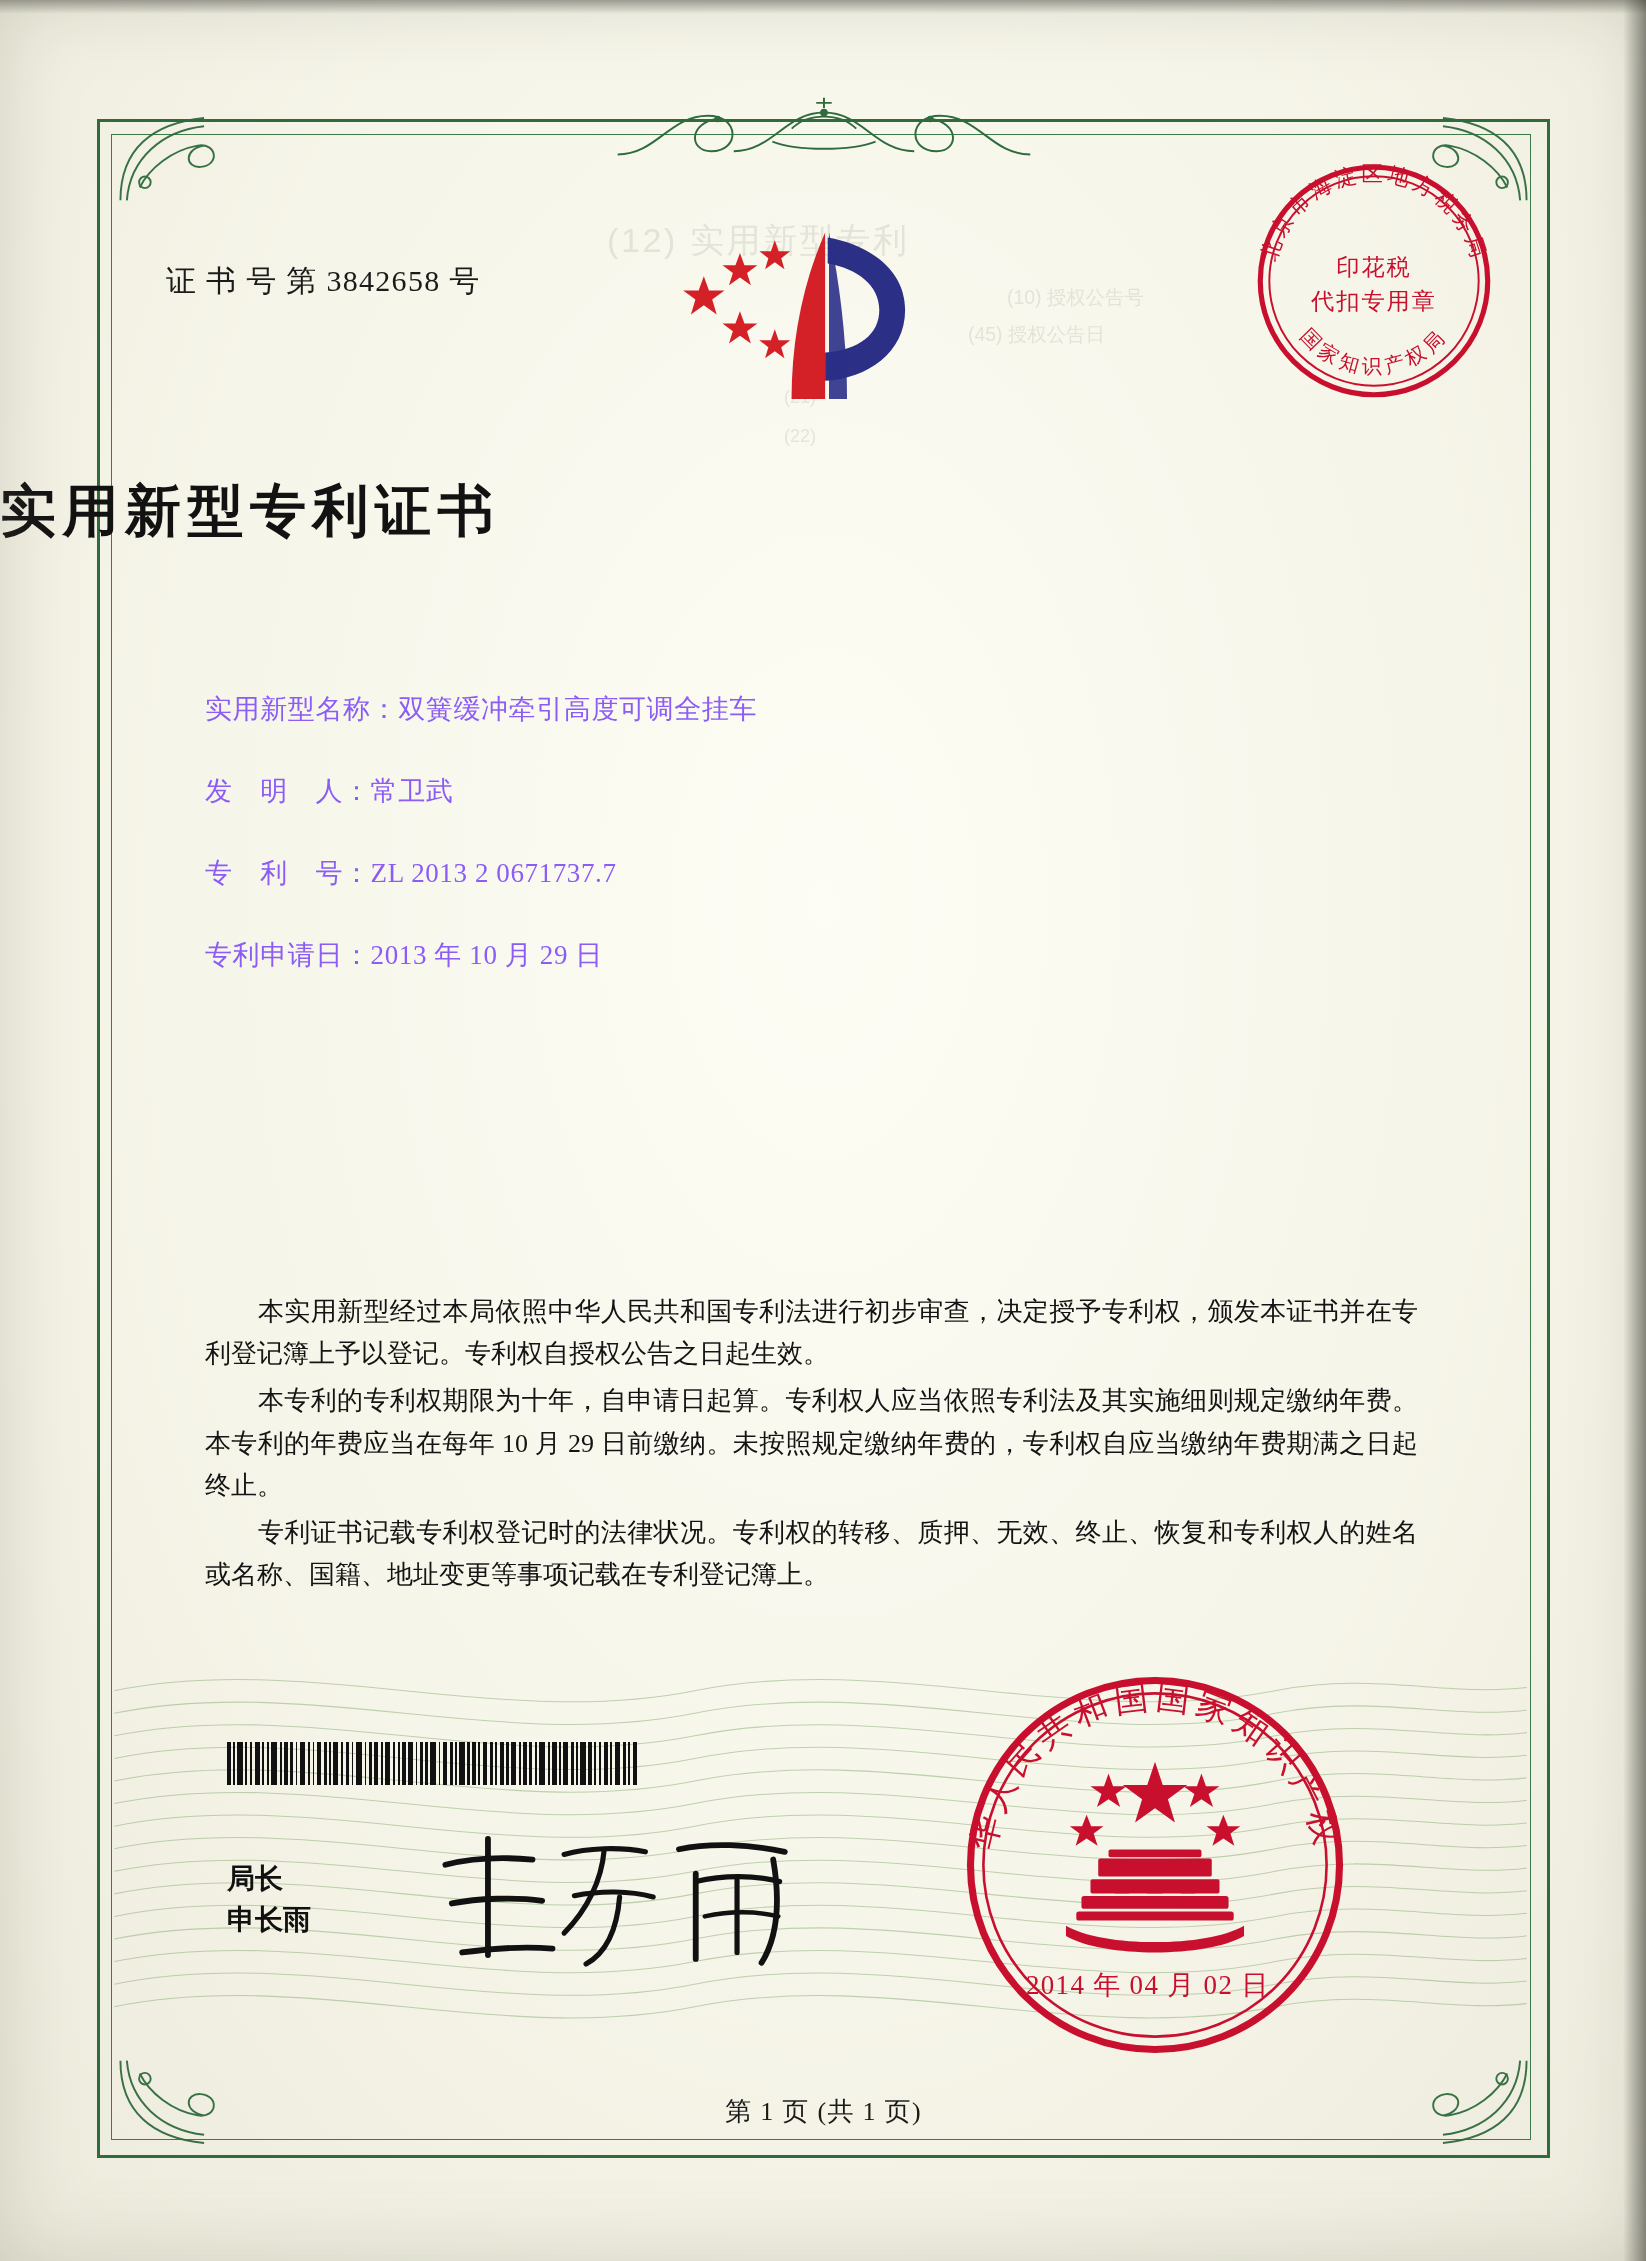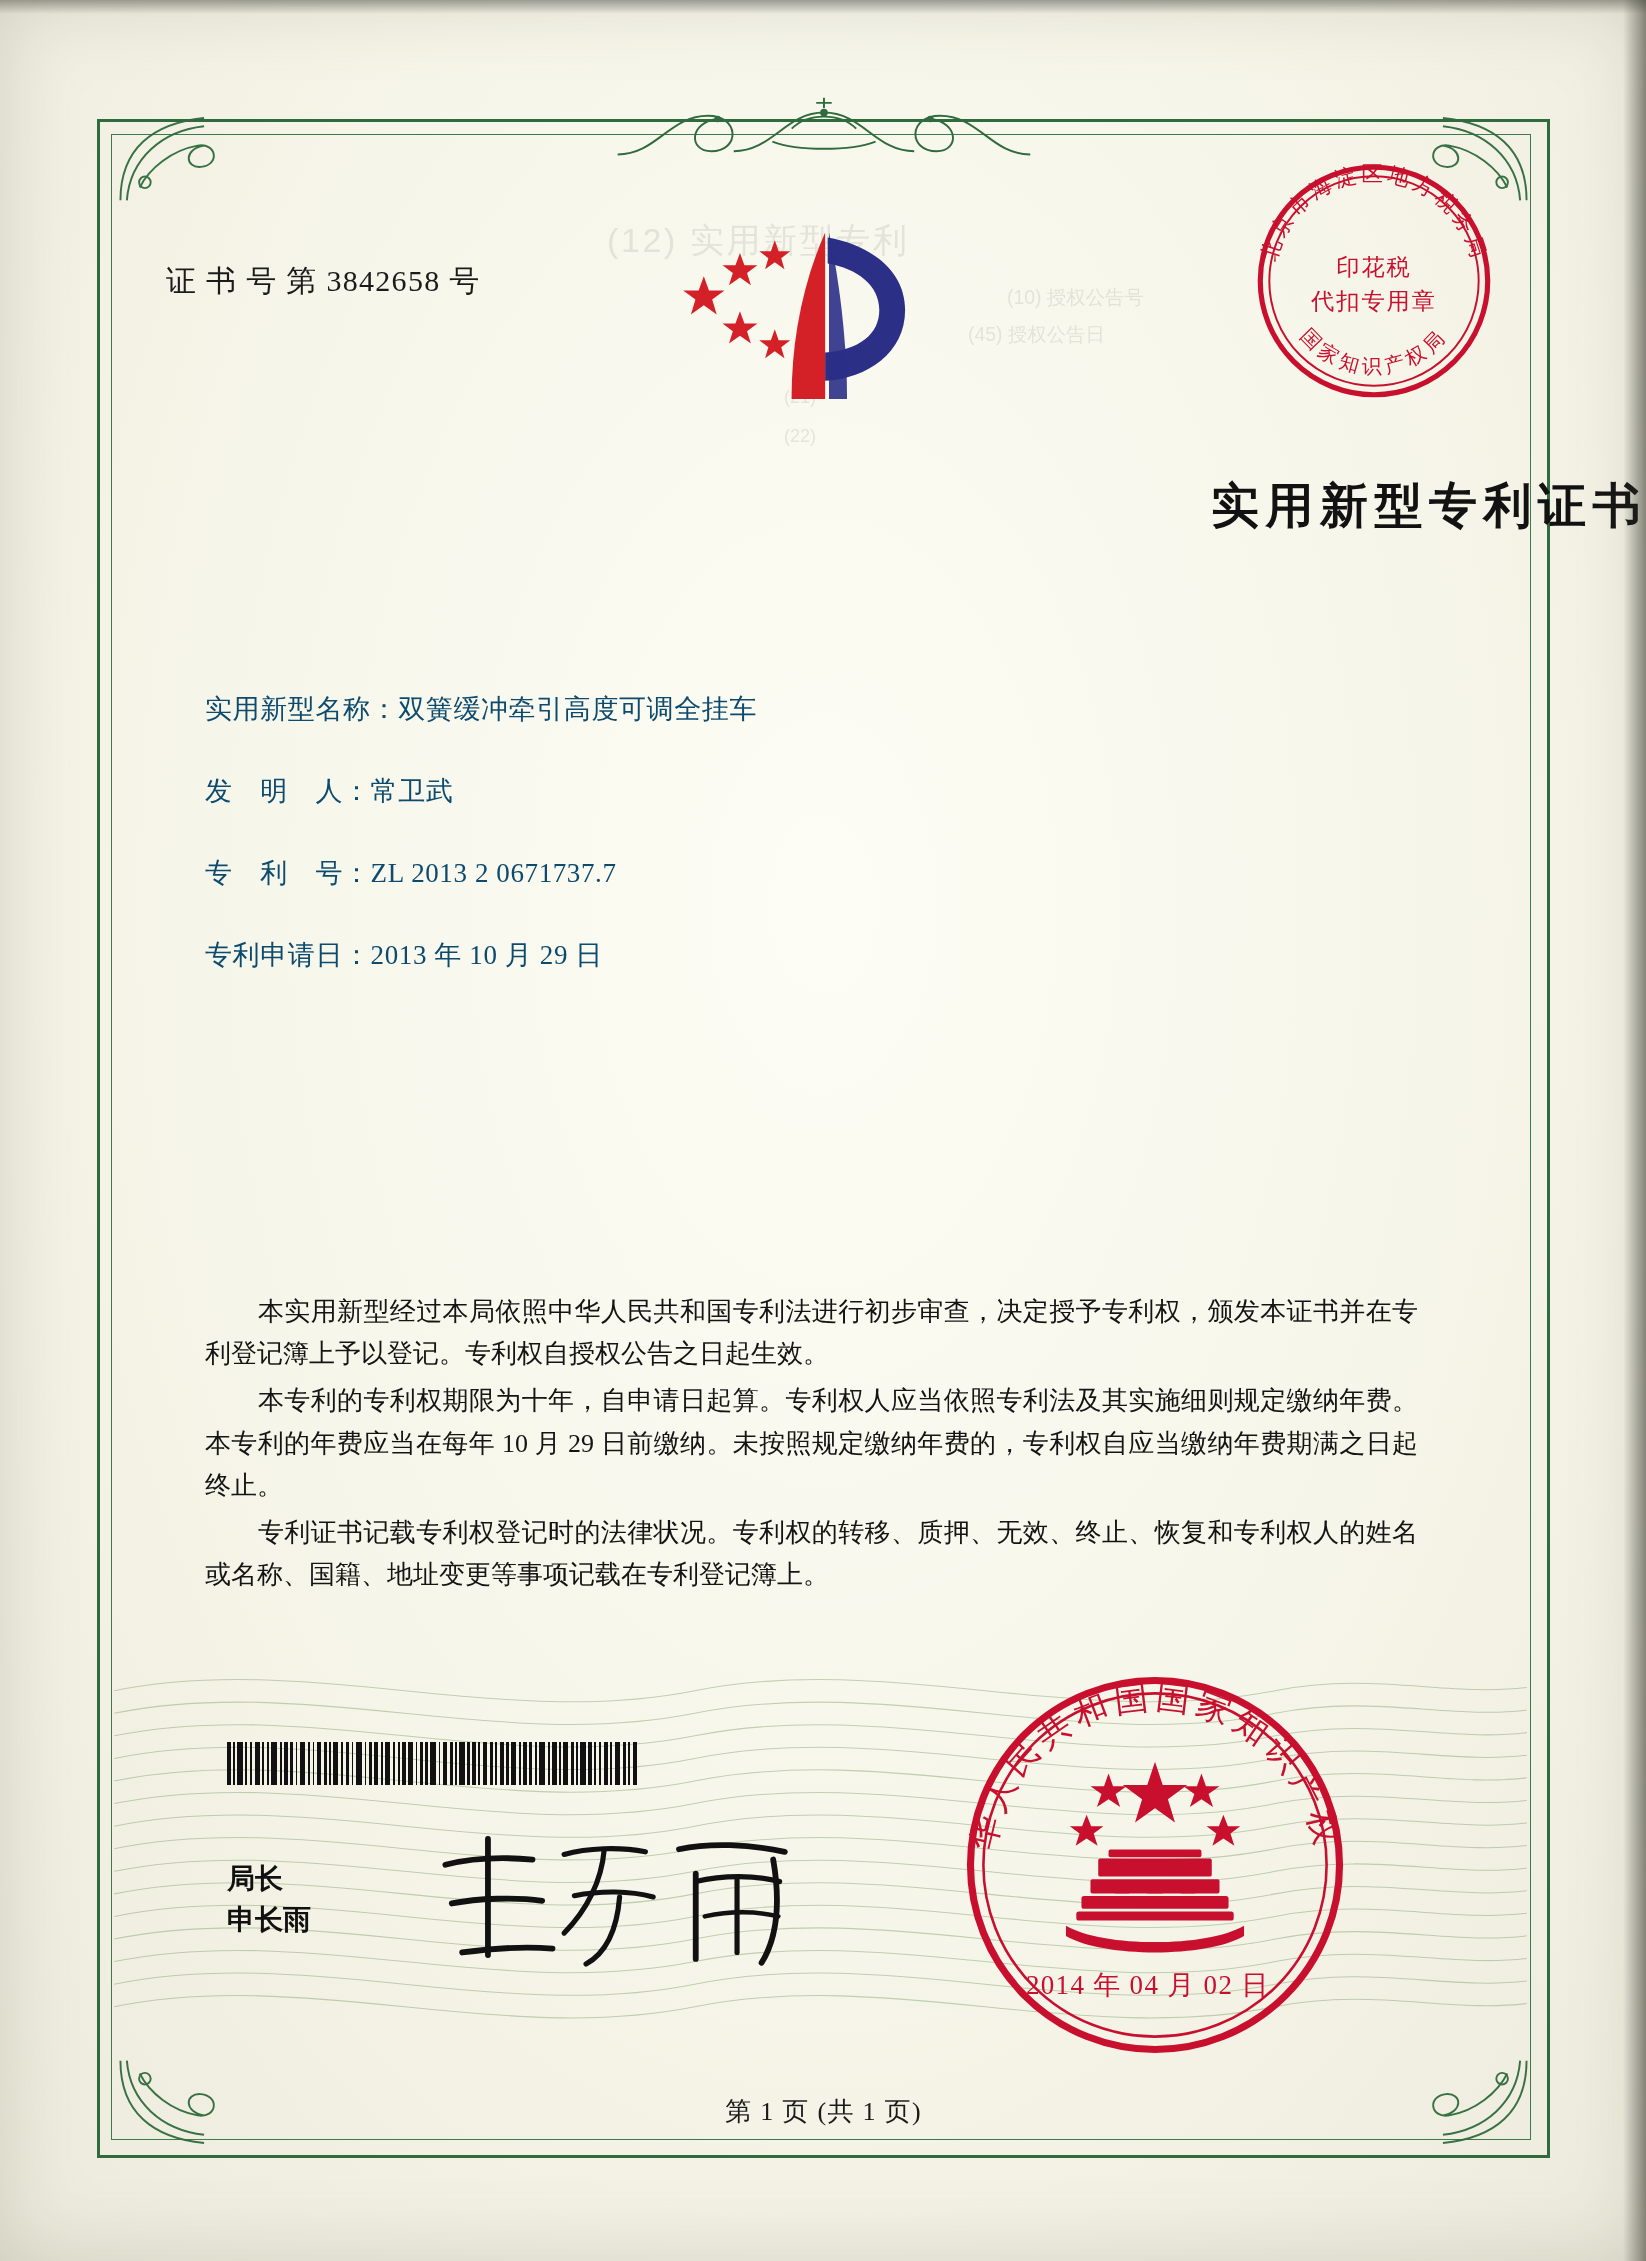--- a/index.html
+++ b/index.html
@@ -120,37 +120,37 @@
     font-size: 30px;
     color: #1b1b1b;
     letter-spacing: 1.3px;
     font-family: "Liberation Serif", serif;
   }
 
   
   .main-title {
     position: absolute;
     left: 0; right: 0; top: 474px;
-    text-align: right;
-    font-size: 48px;
+    text-align: left;
+    font-size: 56px;
     font-weight: bold;
     letter-spacing: 6.5px;
     color: #121212;
     font-family: "DejaVu Serif", "Liberation Serif", serif;
   }
 
   
   .fields {
     position: absolute;
     left: 205px; top: 691px;
     width: 1226px;
   }
   .field-row {
     font-size: 27px;
-    color: #0c4a6e;
+    color: #8b5cf6;
     margin-bottom: 46px;
     white-space: nowrap;
     font-family: "Liberation Serif", serif;
   }
   .field-label { letter-spacing: 0.6px; }
   .field-value { letter-spacing: 0.6px; }
 
   
   .body-text {
     position: absolute;

